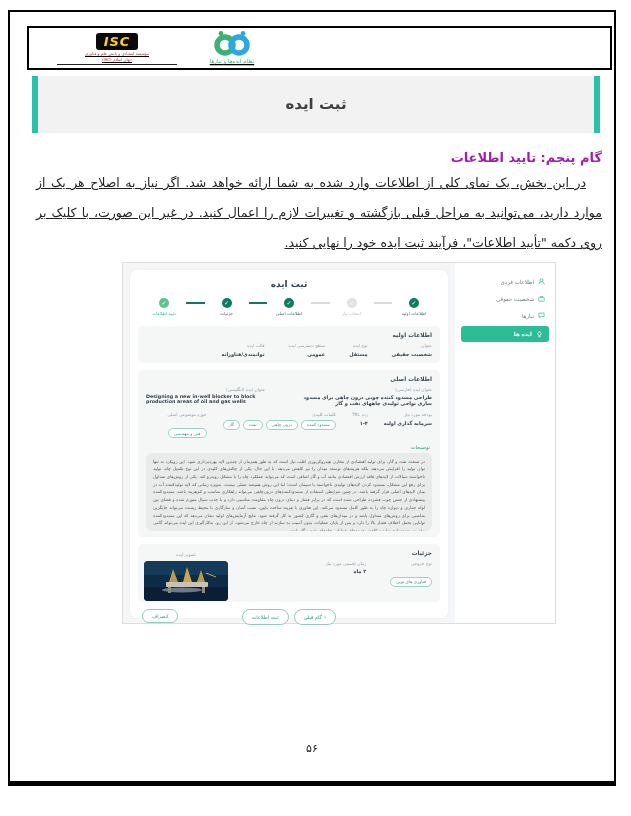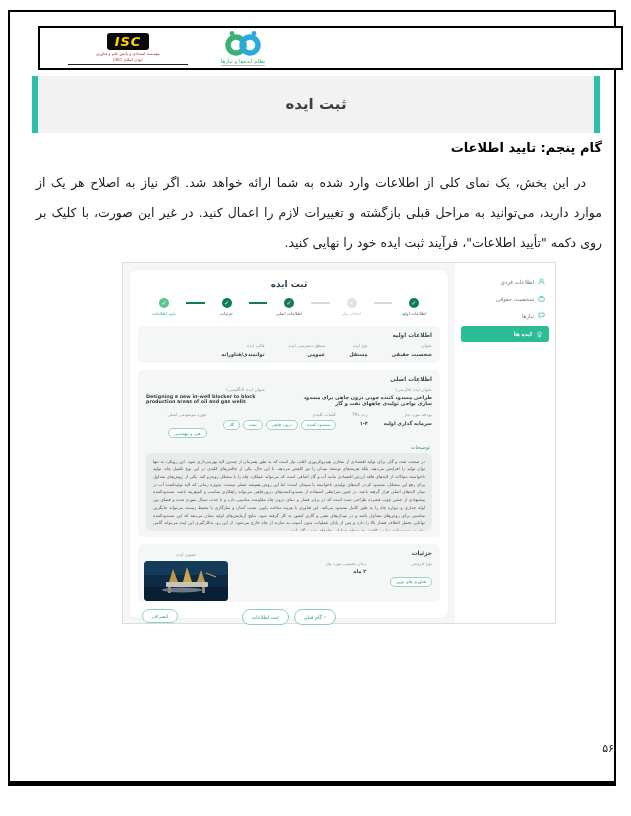--- a/index.html
+++ b/index.html
@@ -1,35 +1,35 @@
 <!DOCTYPE html>
 <html lang="fa"><head>
 <meta charset="utf-8">
 <style>
   * { margin:0; padding:0; box-sizing:border-box; }
   body { width:631px; height:816px; background:#fff; font-family:"DejaVu Sans",sans-serif; position:relative; overflow:hidden; }
   .frame { position:absolute; left:8px; top:10px; width:608px; height:776px; border:2px solid #000; border-bottom-width:5px; background:#fff; }
 
   
-  .header-box { position:absolute; left:28px; top:14px; width:585px; height:44px; border:2px solid #000; display:flex; align-items:center; background:#fff; }
+  .header-box { position:absolute; left:17px; top:14px; width:585px; height:44px; border:2px solid #000; display:flex; align-items:center; background:#fff;text-decoration:underline; }
   .isc-wrap { width:120px; display:flex; flex-direction:column; align-items:center; padding-top:2px; border-bottom:1px solid #222; margin-left:28px; padding-bottom:2px; }
   .isc-badge { background:#0a0a0a; color:#ffd400; font-weight:bold; font-style:italic; font-size:13px; padding:0 8px; border-radius:3px; line-height:17px; letter-spacing:1px; }
   .isc-cap { font-size:4px; color:#b03030; text-align:center; line-height:5px; margin-top:1px; direction:rtl; }
   .doc-title { flex:1; text-align:center; color:#c00000; font-weight:bold; font-size:12.5px; direction:rtl; }
   .nan-wrap { width:110px; display:flex; flex-direction:column; align-items:center; margin-right:20px; }
   .nan-cap { font-size:5.5px; color:#3bb273; direction:rtl; margin-top:1px; border-bottom:1px solid #bbb; padding-bottom:1px; }
 
   
   .banner { position:absolute; left:22px; top:64px; width:568px; height:57px; background:#f2f2f2; }
   .banner .bar { position:absolute; top:0; width:6px; height:57px; background:#2cc0a8; }
   .banner .bar.l { left:0; } .banner .bar.r { right:0; }
   .banner-title { width:100%; text-align:center; line-height:57px; font-size:15px; font-weight:bold; color:#3f3f3f; direction:rtl; }
 
-  .sec-heading { position:absolute; right:12px; top:128px; direction:rtl; font-size:13px; font-weight:bold; color:#000000; }
-  .body-par { position:absolute; right:12px; top:156px; width:566px; direction:rtl; text-align:justify; text-indent:16px; font-size:12.5px; line-height:30px; color:#222; }
+  .sec-heading { position:absolute; right:12px; top:138px; direction:rtl; font-size:13px; font-weight:bold; color:#a21caf; }
+  .body-par { position:absolute; right:12px; top:156px; width:566px; direction:rtl; text-align:justify; text-indent:16px; font-size:12.5px; line-height:30px; color:#222;text-decoration:underline; }
 
   
   .shot { position:absolute; left:112px; top:250px; width:434px; height:362px; border:1px solid #ddd; background:#f5f6f7; display:flex; direction:rtl; }
   .app-sidebar { width:100px; background:#fff; padding-top:12px; }
   .nav-item { display:flex; align-items:center; gap:4px; padding:3px 10px; margin-bottom:4px; font-size:5.5px; color:#717d84; cursor:default; }
   .nav-item svg { flex:0 0 auto; }
   .nav-item.active { background:#2abd96; color:#fff; border-radius:3px; margin:0 6px 4px; padding:4.5px 6px; font-weight:bold; }
   .app-main { flex:1; padding:7px; }
   .card { background:#fff; border-radius:7px; height:348px; padding:9px 8px 5px; box-shadow:0 0 3px rgba(0,0,0,.05); position:relative; }
   .app-title { text-align:center; font-size:9px; font-weight:bold; color:#33424b; margin-bottom:9px; }
@@ -62,21 +62,21 @@
   .sec.details { position:relative; min-height:58px; }
   .img-group { position:absolute; left:6px; top:8px; display:flex; flex-direction:column; align-items:center; }
   .thumb { width:84px; height:40px; border-radius:4px; overflow:hidden; margin-top:2px; }
 
   .btn-row { position:relative; height:16px; margin-top:3px; display:flex; justify-content:center; gap:5px; }
   .btn { border:0.8px solid #8fcdb9; color:#2f9e82; background:#fff; border-radius:9px; font-size:5px; padding:3px 9px; display:inline-flex; align-items:center; gap:2px; cursor:pointer; font-family:inherit; }
   .btn .chev { font-size:6px; line-height:5px; }
   .btn.cancel { position:absolute; left:4px; top:0; }
 
   .fig-caption { position:absolute; top:628px; width:100%; text-align:center; font-size:10.5px; font-weight:bold; color:#17375e; direction:rtl; }
-  .page-num { position:absolute; top:730px; width:100%; text-align:right; font-size:11px; color:#222; }
+  .page-num { position:absolute; top:730px; width:100%; text-align:center; font-size:11px; color:#222; }
 </style>
 </head>
 <body>
 
 <div class="frame">
 
   <div class="header-box">
     <div class="isc-wrap">
       <div class="isc-badge">ISC</div>
       <div class="isc-cap">مؤسسه استنادی و پایش علم و فناوری</div>

